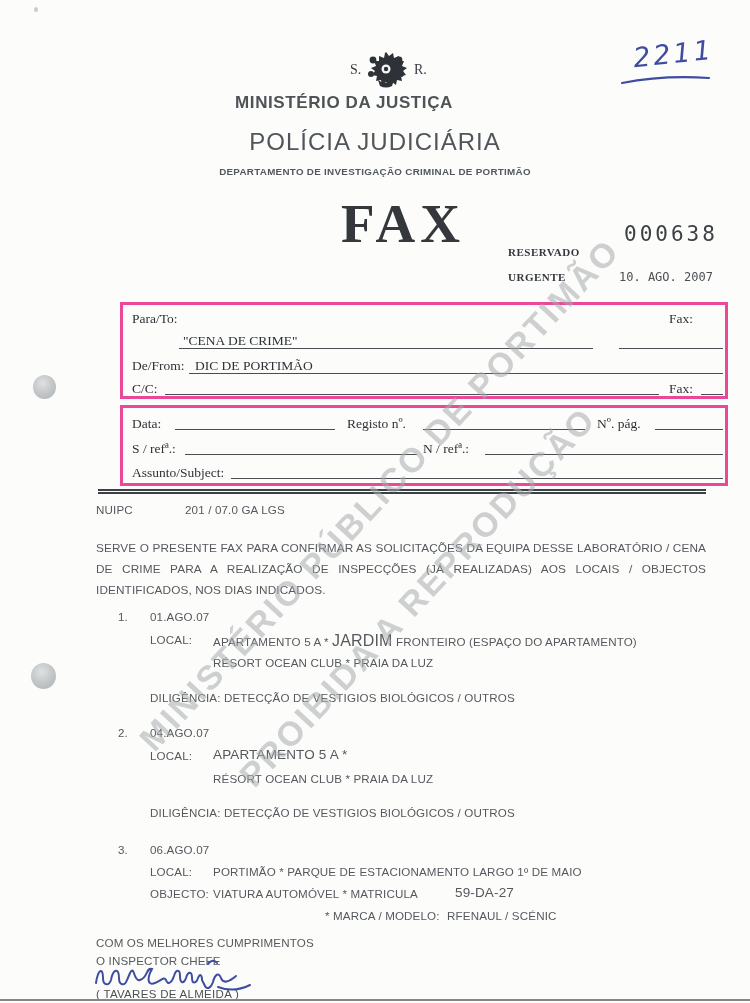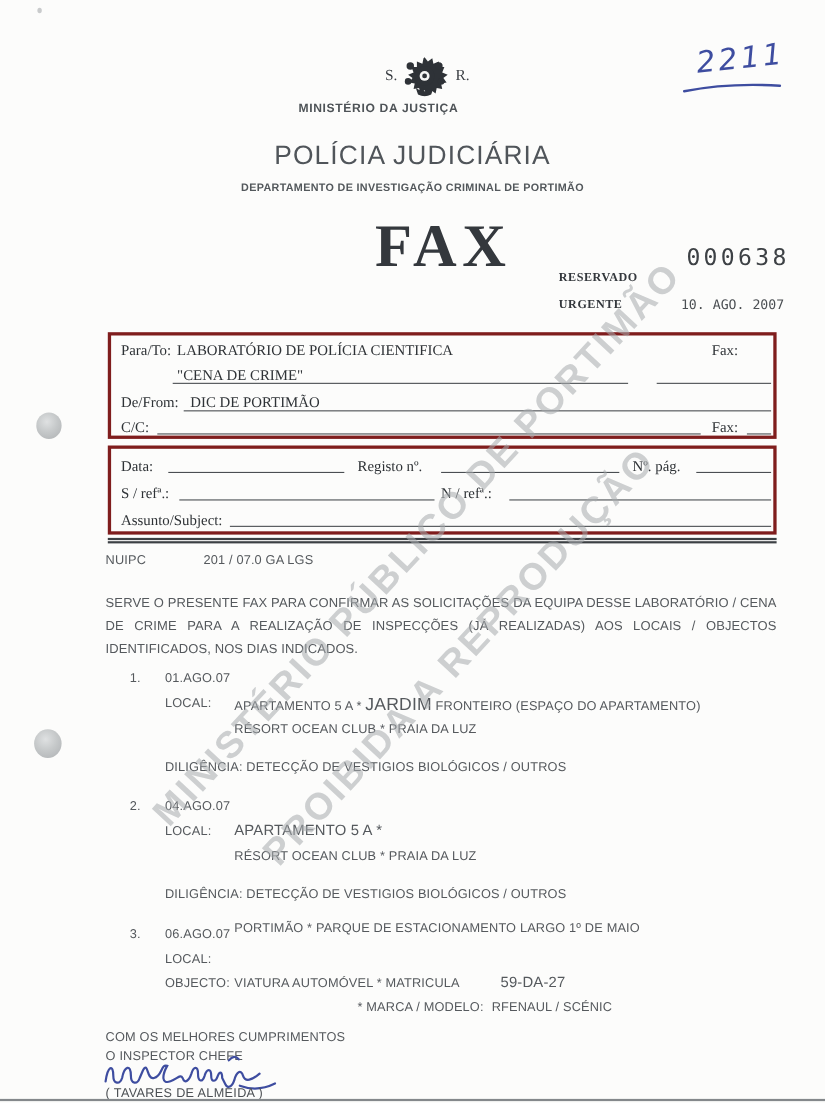--- a/index.html
+++ b/index.html
@@ -6,34 +6,34 @@
   html,body { background:#e8e8e8; }
   #page {
     position:relative; width:750px; height:1003px; margin:0 auto;
     background:#fcfcfb; overflow:hidden;
     font-family:"Liberation Sans", sans-serif; color:#4a4e52;
   }
   .abs { position:absolute; }
 
   
   .initials { font-family:"Liberation Serif", serif; font-size:14px; color:#3a3e43; }
-  .ministry { width:688px; text-align:center; font-size:11px; letter-spacing:.6px; color:#4e5357; font-weight:bold; }
+  .ministry { width:688px; text-align:center; font-size:17px; letter-spacing:.6px; color:#4e5357; font-weight:bold; }
   .org      { width:750px; text-align:center; font-size:24px; letter-spacing:1px; color:#50555a; }
   .dept     { width:750px; text-align:center; font-size:9.8px; letter-spacing:.3px; color:#53585c; font-weight:bold; }
   .faxtitle { font-family:"Liberation Serif", serif; font-weight:bold; font-size:55px; letter-spacing:5px; color:#34383d; }
   .stampnum { font-family:"DejaVu Sans Mono", monospace; font-size:21px; letter-spacing:3px; color:#3d4145; }
   .rsv      { font-family:"Liberation Serif", serif; font-weight:bold; font-size:11px; letter-spacing:.5px; color:#34383d; }
   .datestamp{ font-family:"DejaVu Sans Mono", monospace; font-size:12px; color:#4b4f53; }
 
   
   .handnum { color:#3e4da0; font-size:27px; font-style:italic; font-family:"DejaVu Sans", sans-serif;
              transform:rotate(-6deg); letter-spacing:3px; }
 
   
-  .formbox { border:3px solid #7f1d1d; background:transparent; }
+  .formbox { border:3px solid #ec4899; background:transparent;margin-left:22px; }
   .flabel  { font-family:"Liberation Serif", serif; font-size:13.5px; color:#2e3236; }
   .fvalue  { font-family:"Liberation Serif", serif; font-size:13.5px; color:#2e3236; }
   .uline   { border-bottom:1.3px solid #4a4e52; height:16px; }
 
   .dblrule { border-top:2px solid #3c4044; border-bottom:2px solid #3c4044; height:5px; }
 
   
   .body-sm { font-size:11.6px; color:#55595d; letter-spacing:.15px; }
   .para    { width:610px; text-align:justify; line-height:21px; font-size:11.8px; color:#55595d; letter-spacing:.1px; }
   .big     { font-size:13.5px; }
@@ -85,21 +85,20 @@
 
   <div class="abs faxtitle" style="left:341px;top:192px;">FAX</div>
 
   <div class="abs stampnum" style="left:624px;top:222px;">000638</div>
   <div class="abs rsv" style="left:508px;top:246px;">RESERVADO</div>
   <div class="abs rsv" style="left:508px;top:271px;">URGENTE</div>
   <div class="abs datestamp" style="left:619px;top:270px;">10. AGO. 2007</div>
 
   <div class="abs formbox" style="left:98px;top:302px;width:608px;height:97px;">
     <span class="abs flabel" style="left:9px;top:6px;">Para/To:</span>
-    <span class="abs fvalue" style="left:60px;top:6px;">LABORATÓRIO DE POLÍCIA CIENTIFICA</span>
     <span class="abs flabel" style="left:546px;top:6px;">Fax:</span>
 
     <span class="abs fvalue" style="left:60px;top:28px;z-index:2;">"CENA DE CRIME"</span>
     <div class="abs uline" style="left:56px;top:28px;width:414px;"></div>
     <div class="abs uline" style="left:496px;top:28px;width:104px;"></div>
 
     <span class="abs flabel" style="left:9px;top:53px;">De/From:</span>
     <span class="abs fvalue" style="left:72px;top:53px;z-index:2;">DIC DE PORTIMÃO</span>
     <div class="abs uline" style="left:66px;top:53px;width:534px;"></div>
 
@@ -147,21 +146,21 @@
   <span class="abs body-sm" style="left:118px;top:726px;">2.</span>
   <span class="abs body-sm" style="left:150px;top:726px;">04.AGO.07</span>
   <span class="abs body-sm" style="left:150px;top:749px;">LOCAL:</span>
   <span class="abs body-sm big" style="left:213px;top:747px;">APARTAMENTO 5 A *</span>
   <span class="abs body-sm" style="left:213px;top:772px;">RÉSORT OCEAN CLUB * PRAIA DA LUZ</span>
   <span class="abs body-sm" style="left:150px;top:806px;">DILIGÊNCIA: DETECÇÃO DE VESTIGIOS BIOLÓGICOS / OUTROS</span>
 
   <span class="abs body-sm" style="left:118px;top:843px;">3.</span>
   <span class="abs body-sm" style="left:150px;top:843px;">06.AGO.07</span>
   <span class="abs body-sm" style="left:150px;top:865px;">LOCAL:</span>
-  <span class="abs body-sm" style="left:213px;top:837px;">PORTIMÃO * PARQUE DE ESTACIONAMENTO LARGO 1º DE MAIO</span>
+  <span class="abs body-sm" style="left:213px;top:865px;">PORTIMÃO * PARQUE DE ESTACIONAMENTO LARGO 1º DE MAIO</span>
   <span class="abs body-sm" style="left:150px;top:887px;">OBJECTO:</span>
   <span class="abs body-sm" style="left:213px;top:887px;">VIATURA AUTOMÓVEL  * MATRICULA</span>
   <span class="abs body-sm big" style="left:455px;top:885px;">59-DA-27</span>
   <span class="abs body-sm" style="left:325px;top:909px;">* MARCA / MODELO:</span>
   <span class="abs body-sm" style="left:447px;top:909px;">RFENAUL / SCÉNIC</span>
 
   <span class="abs body-sm" style="left:96px;top:936px;">COM OS MELHORES CUMPRIMENTOS</span>
   <span class="abs body-sm" style="left:96px;top:954px;">O INSPECTOR CHEFE</span>
 
   <svg class="abs" style="left:90px;top:957px;" width="180" height="36" viewBox="0 0 180 36">

